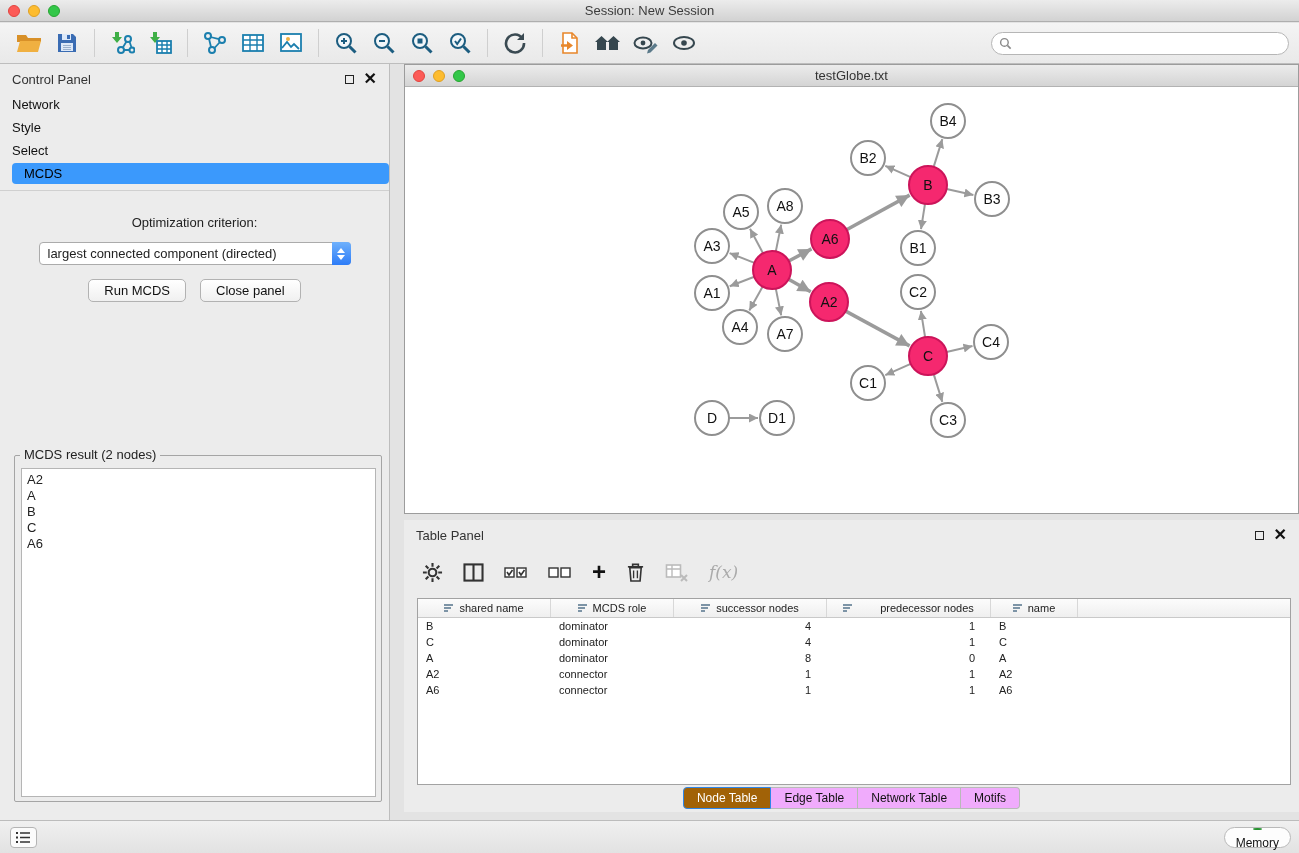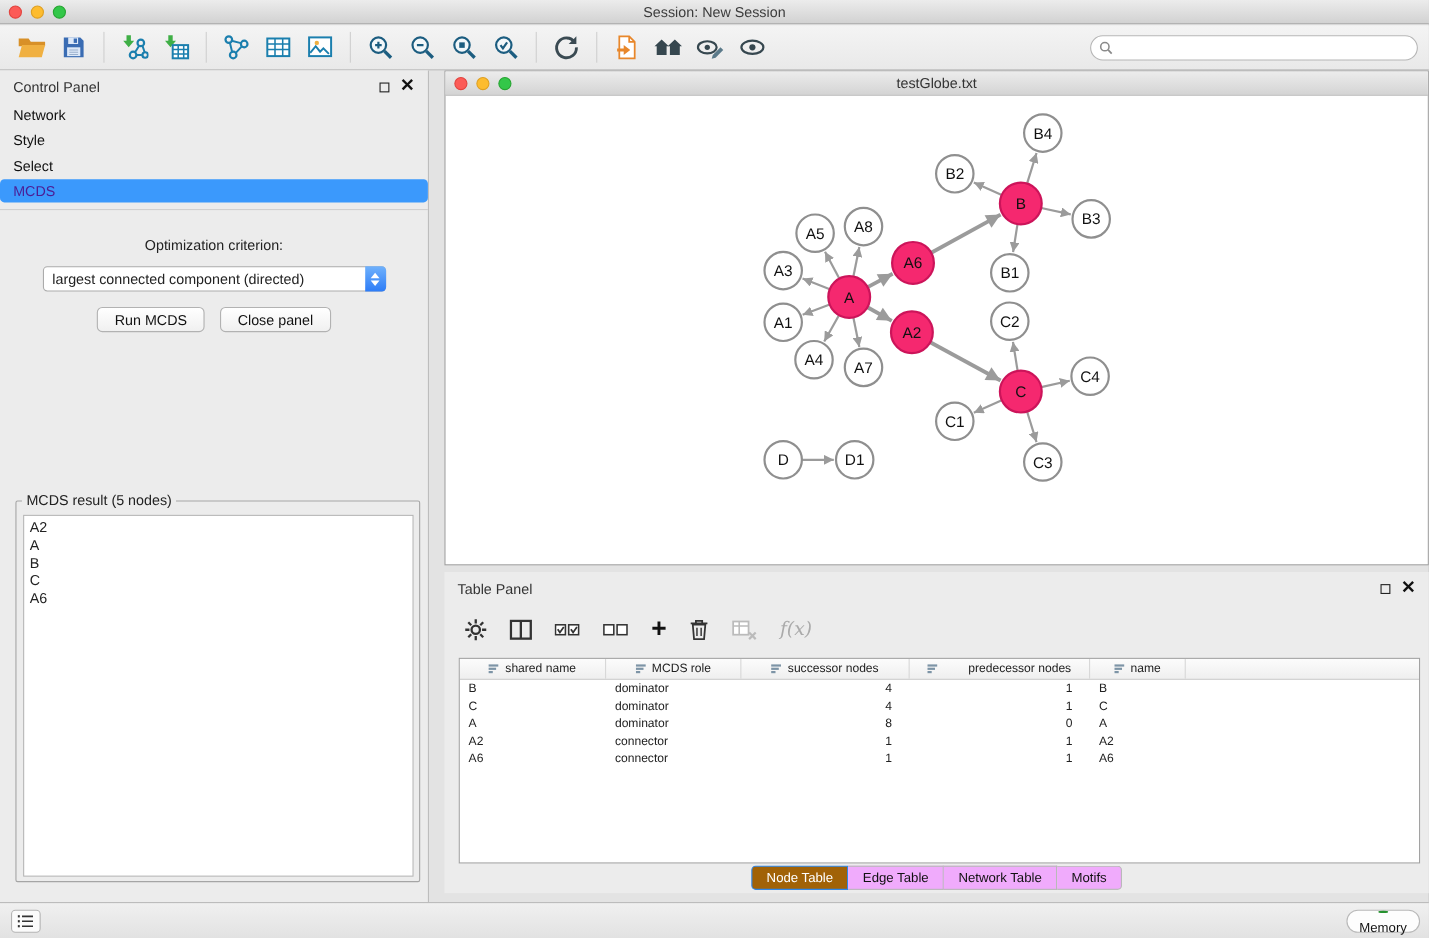--- a/index.html
+++ b/index.html
@@ -29,21 +29,21 @@
 
   
   .control-panel { position:absolute; left:0; top:64px; width:390px; height:756px;
     background:#ececec; border-right:1px solid #bdbdbd; }
   .panel-header { height:30px; display:flex; align-items:center; padding:0 12px; font-size:13px; color:#333; }
   .win-btns { margin-left:auto; display:flex; align-items:center; gap:10px; }
   .float-box { width:9px; height:9px; border:1.5px solid #222; display:inline-block; }
   .close-x { font-weight:bold; font-size:16px; color:#111; line-height:12px; }
   .cp-tabs { display:flex; justify-content:center; gap:2px; padding-bottom:6px; border-bottom:1px solid #d0d0d0;flex-direction:column; }
   .cp-tab { padding:3px 12px; font-size:13px; border-radius:4px; color:#111; }
-  .cp-tab.active { background:#3b99fc; color:#4c1d95; }
+  .cp-tab.active { background:#3b99fc; color:#000000;margin-left:12px; }
   .opt-label { text-align:center; margin-top:24px; font-size:13px; }
   .selectbox { position:relative; margin:12px auto 0; width:312px; height:23px; background:#fff;
     border:1px solid #ababab; border-radius:4px; display:flex; align-items:center;
     padding-left:8px; font-size:13px; }
   .stepper { position:absolute; right:-1px; top:-1px; width:19px; height:23px; border-radius:0 4px 4px 0;
     background:linear-gradient(#6fb1fc,#2d7cf7); display:flex; flex-direction:column;
     align-items:center; justify-content:center; gap:2px; }
   .tri-up { width:0; height:0; border-left:4px solid transparent; border-right:4px solid transparent; border-bottom:5px solid #fff; }
   .tri-down { width:0; height:0; border-left:4px solid transparent; border-right:4px solid transparent; border-top:5px solid #fff; }
   .btn-row { display:flex; justify-content:center; gap:14px; margin-top:14px; }
@@ -261,21 +261,21 @@
       <span class="stepper">
           <span class="tri-up"></span>
           <span class="tri-down"></span>
         </span>
     </div>
     <div class="btn-row">
       <button class="btn">Run MCDS</button>
       <button class="btn">Close panel</button>
     </div>
     <div class="groupbox">
-      <span class="group-legend">MCDS result (5 nodes)</span>
+      <span class="group-legend">MCDS result (2 nodes)</span>
       <div class="result-list">
           <div class="result-item">A2</div>
           <div class="result-item">A</div>
           <div class="result-item">B</div>
           <div class="result-item">C</div>
           <div class="result-item">A6</div>
         </div>
     </div>
   </div>
 

